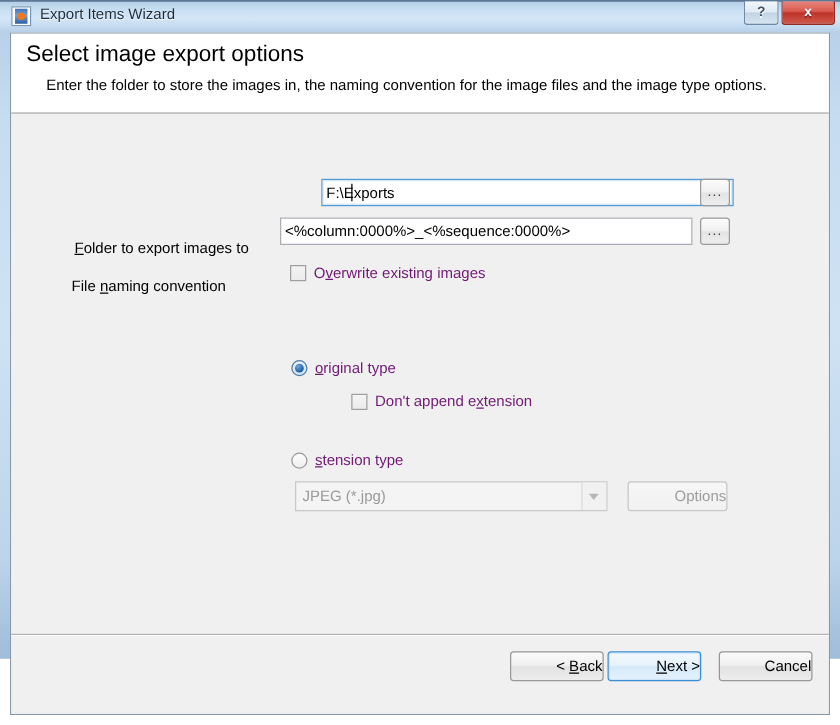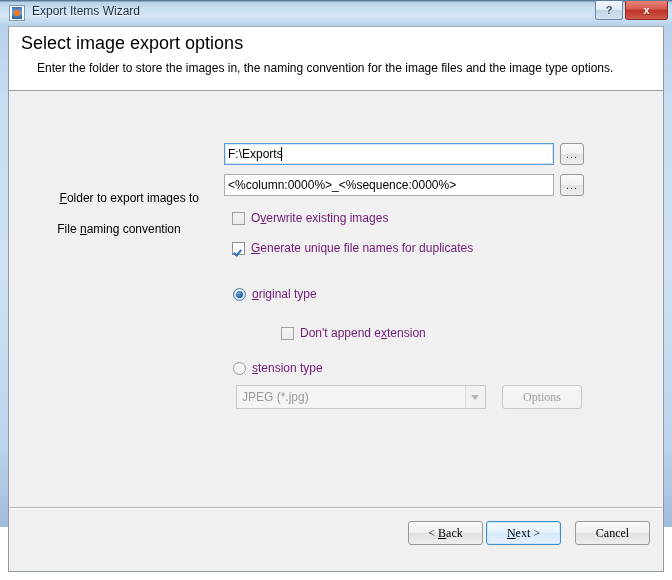--- a/index.html
+++ b/index.html
@@ -169,20 +169,21 @@
     font-size: 12px;
     color: #000000;
     padding: 0 3px;
     line-height: 20px;
     border: 1px solid #abadb3;
     outline: none;
   }
   .tinput.focused {
     border: 1px solid #5a9ad2;
     box-shadow: inset 0 0 0 1px #d2e6f7;
+    margin-left: 33px;
   }
   .caret {
     position: absolute;
     width: 1px;
     height: 14px;
     background: #000000;
   }
 
   .browse-btn {
     position: absolute;
@@ -281,24 +282,24 @@
   }
 
   
   .pbtn {
     position: absolute;
     box-sizing: border-box;
     height: 24px;
     border: 1px solid #989898;
     border-radius: 3px;
     background: linear-gradient(180deg,#fafafa 0%,#f0f0f0 46%,#e2e2e2 52%,#ededed 100%);
-    font-family: Liberation Serif, serif;
-    font-size: 12px;
-    color: #000000;
-    text-align: center;
+    font-family: Liberation Sans, sans-serif;
+    font-size: 12px;
+    color: #000000;
+    text-align: right;
     line-height: 22px;
     padding: 0;
   }
   .pbtn u { text-decoration: underline; }
   .pbtn.disabled {
     color: #9d9d9d;
     border-color: #c6c6c6;
     background: linear-gradient(180deg,#f6f6f6 0%,#f1f1f1 100%);
   }
   .pbtn.default {
@@ -337,32 +338,28 @@
 
       <div class="flabel" style="left:30px; top:87px; width:160px;text-align:center;"><span>File </span><u>n</u><span>aming convention</span></div>
       <input class="tinput" id="naming-input" style="left: 215px; top: 83px; width: 330px;" value="&lt;%column:0000%&gt;_&lt;%sequence:0000%&gt;">
       <button class="browse-btn" style="left:551px; top:83px;">...</button>
 
       <div class="cb-row" style="left:223px; top:120px;">
         <span class="cbox off"></span>
         <span class="cb-label"><span>O</span><u>v</u><span>erwrite existing images</span></span>
       </div>
 
-      <div class="cb-row" style="left:223px; top:150px;">
-        <span class="cbox on"></span>
-        <span class="cb-label"><span></span><u>G</u><span>enerate unique file names for duplicates</span></span>
-      </div>
 
 
       <div class="rb-row" style="left:224px; top:196px;">
         <span class="radio on"></span>
         <span class="rb-label"><span></span><u>o</u><span>riginal type</span></span>
       </div>
 
-      <div class="cb-row" style="left:272px; top:235px;">
+      <div class="cb-row" style="left:272px; top:223px;">
         <span class="cbox off"></span>
         <span class="cb-label"><span>Don't append e</span><u>x</u><span>tension</span></span>
       </div>
 
       <div class="rb-row" style="left:224px; top:270px;">
         <span class="radio"></span>
         <span class="rb-label"><span></span><u>s</u><span>tension type</span></span>
       </div>
 
       <div id="type-combo" style="left:227px; top:294px; width:250px;">

